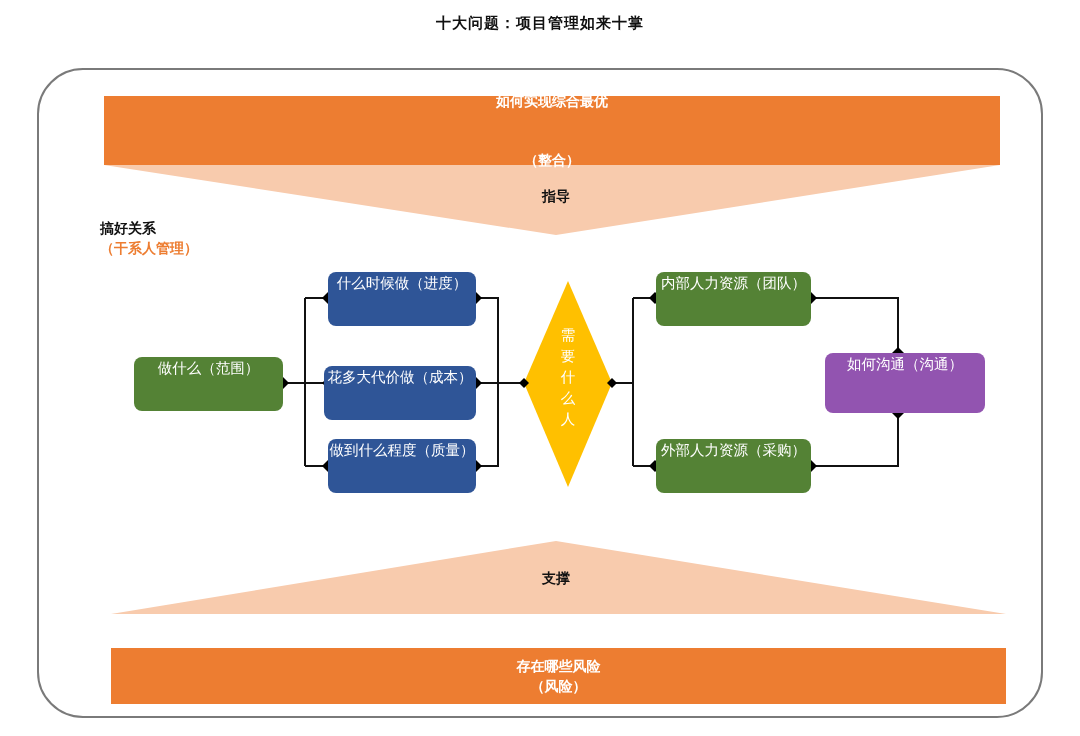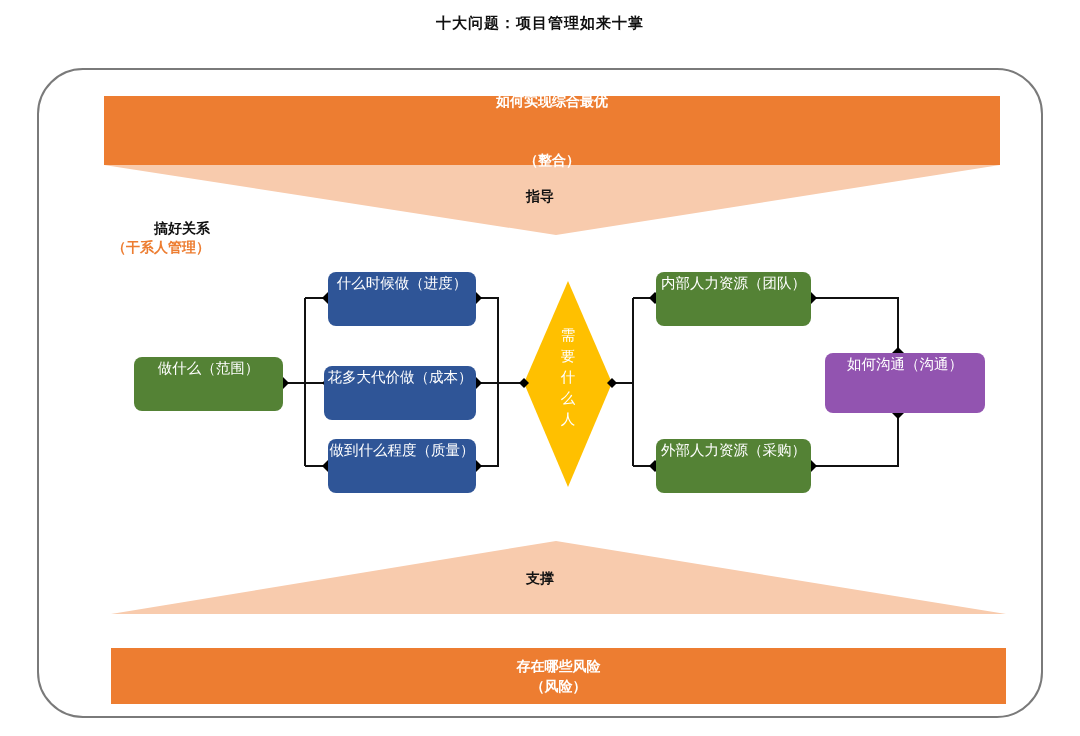--- a/index.html
+++ b/index.html
@@ -1,24 +1,24 @@
 <!DOCTYPE html>
 <html><head>
 <meta charset="utf-8">
 <style>
   html, body { margin:0; padding:0; background:#ffffff; }
   body { width:1080px; height:736px; position:relative; overflow:hidden; font-family:"DejaVu Sans", sans-serif; }
   .title { position:absolute; left:0; top:14px; width:1080px; text-align:center; font-size:15px; font-weight:bold; color:#111; letter-spacing:1px; }
   .frame { position:absolute; left:37px; top:68px; width:1006px; height:650px; border:2px solid #7a7a7a; border-radius:46px; box-sizing:border-box; }
   svg.lines { position:absolute; left:0; top:0; }
   .band { position:absolute; background:#ED7D31; color:#fff; font-weight:bold; font-size:14px; text-align:center; display:flex; flex-direction:column; justify-content:center; align-items:center; line-height:20px; }
-  .tri-label { position:absolute; font-size:14px; font-weight:bold; color:#111; text-align:left; }
-  .stake { position:absolute; left:100px; top:218px; width:110px; text-align:right; font-size:14px; font-weight:bold; line-height:20px; }
+  .tri-label { position:absolute; font-size:14px; font-weight:bold; color:#111; text-align:center; }
+  .stake { position:absolute; left:100px; top:218px; width:110px; text-align:left; font-size:14px; font-weight:bold; line-height:20px; }
   .stake .s1 { color:#111; }
-  .stake .s2 { color:#ED7D31;font-family:Liberation Serif, serif; }
+  .stake .s2 { color:#ED7D31; }
   .node { position:absolute; border-radius:8px; color:#fff; font-size:14.5px; text-align:center; display:flex; justify-content:center; line-height:22px; }
   .green { background:#548235; }
   .blue { background:#2F5597; }
   .purple { background:#9254B0; }
   .diamond-label { position:absolute; left:548px; top:325px; width:40px; text-align:center; color:#fff; font-size:14.5px; line-height:21px; }
 </style>
 </head>
 <body>
 
 <div class="title">十大问题：项目管理如来十掌</div>

